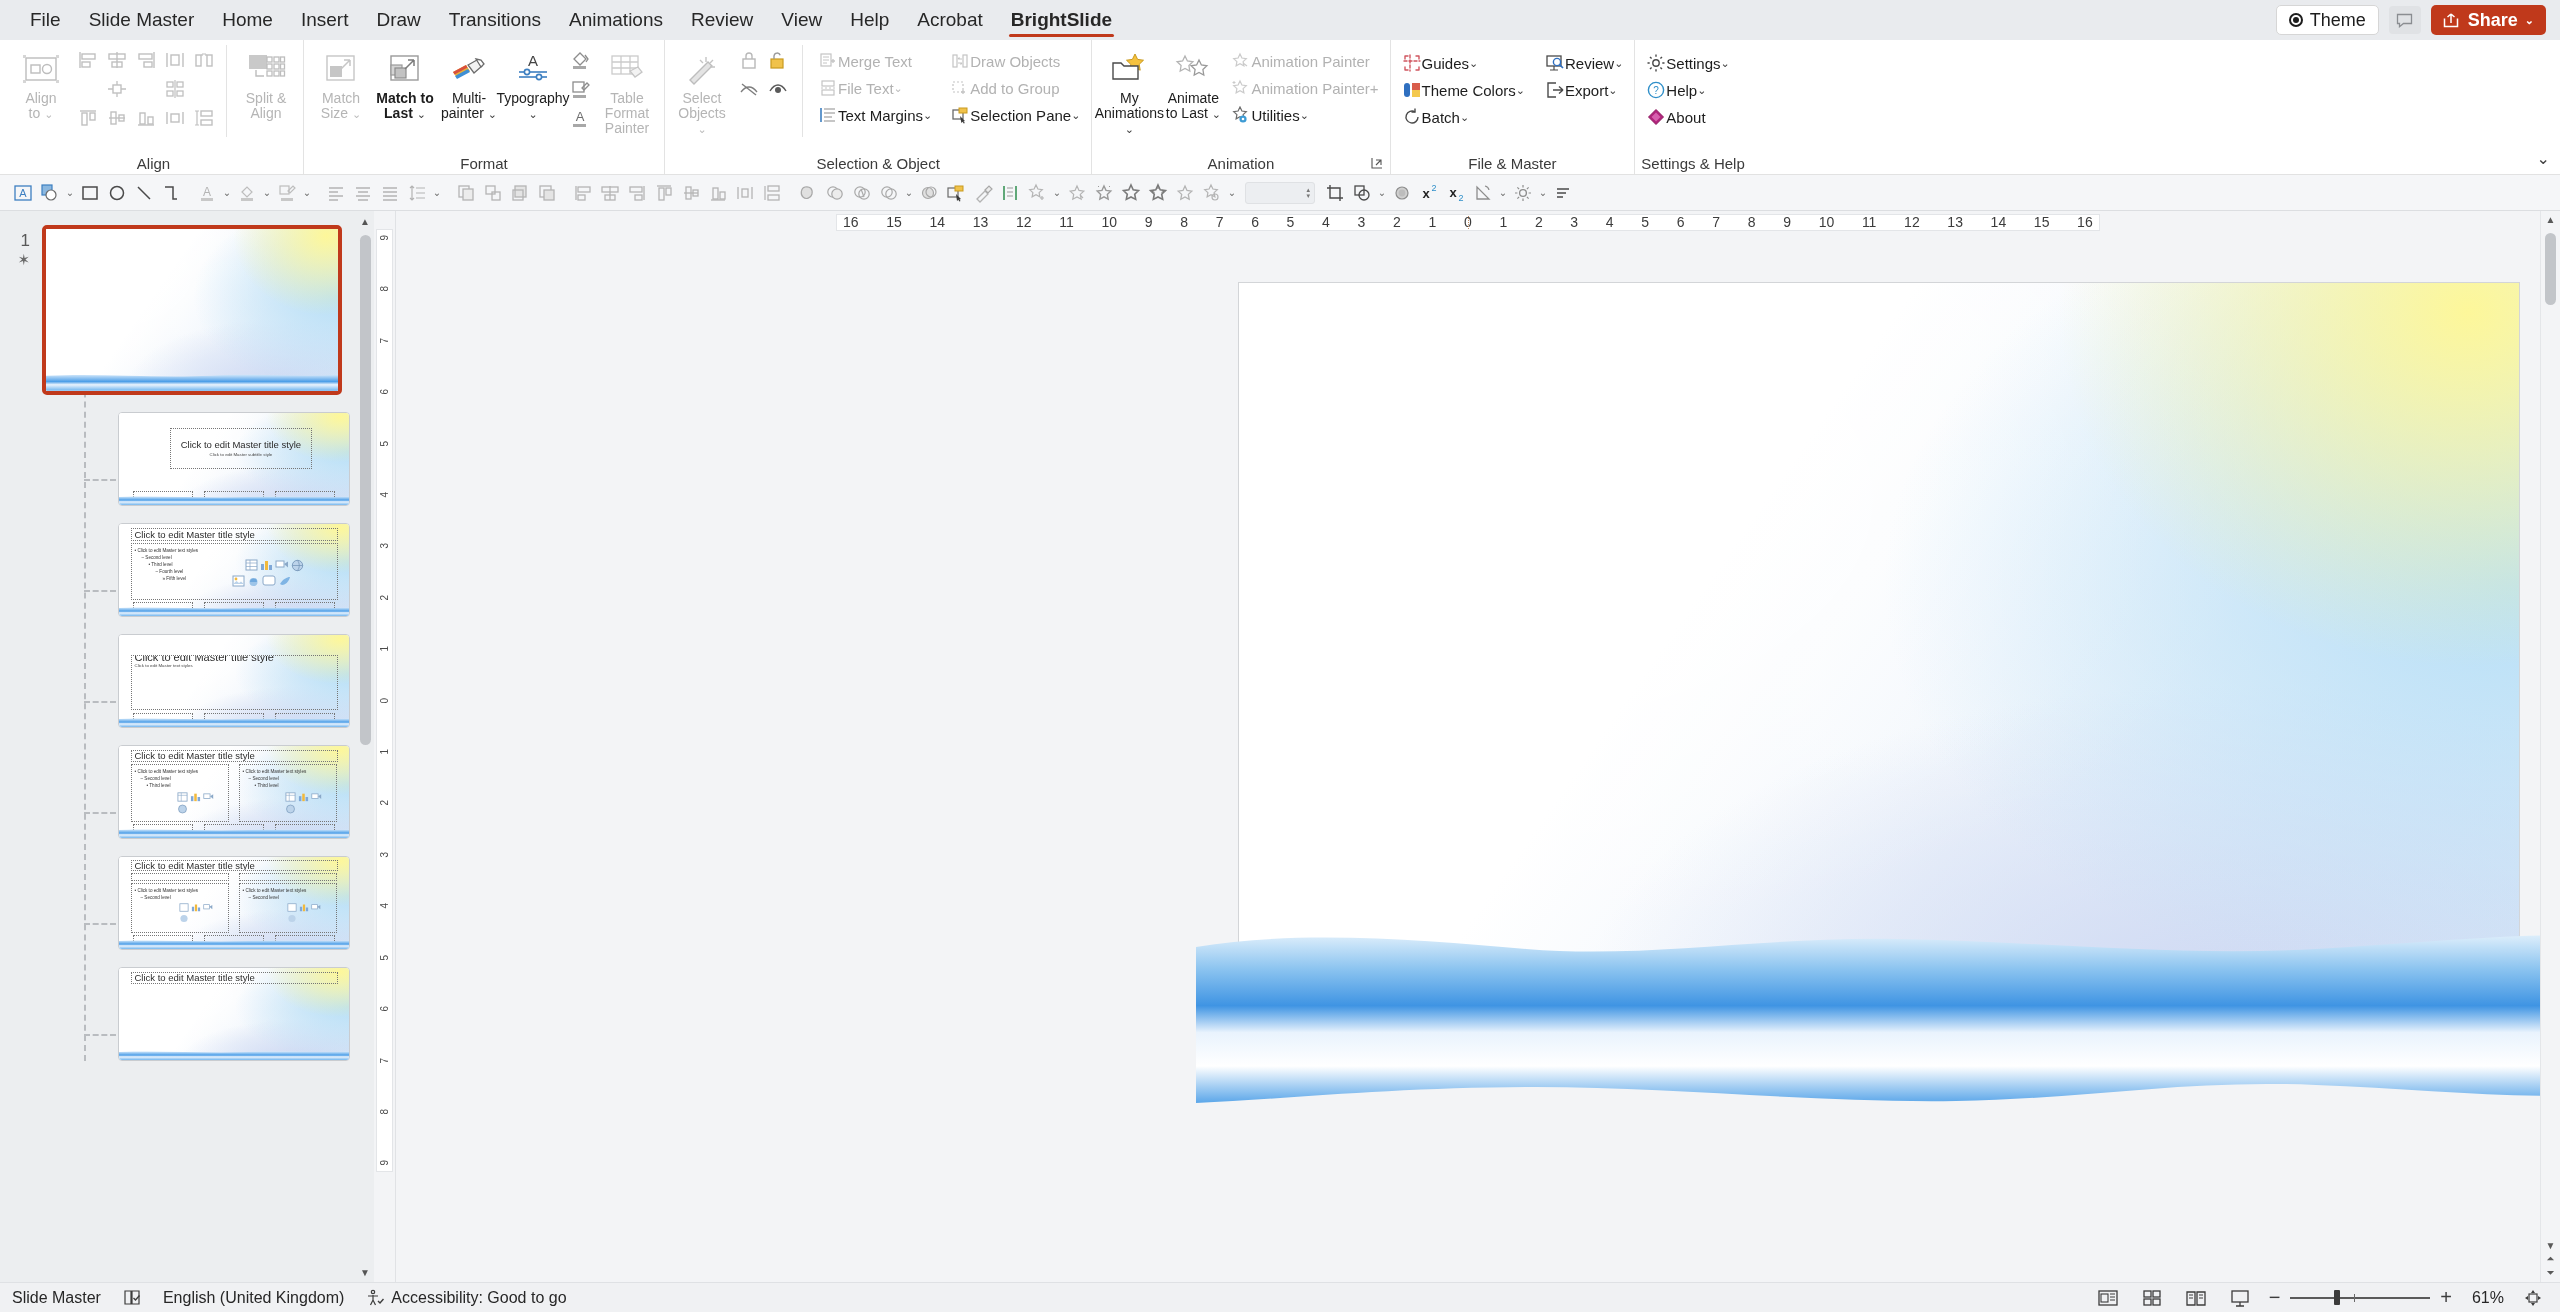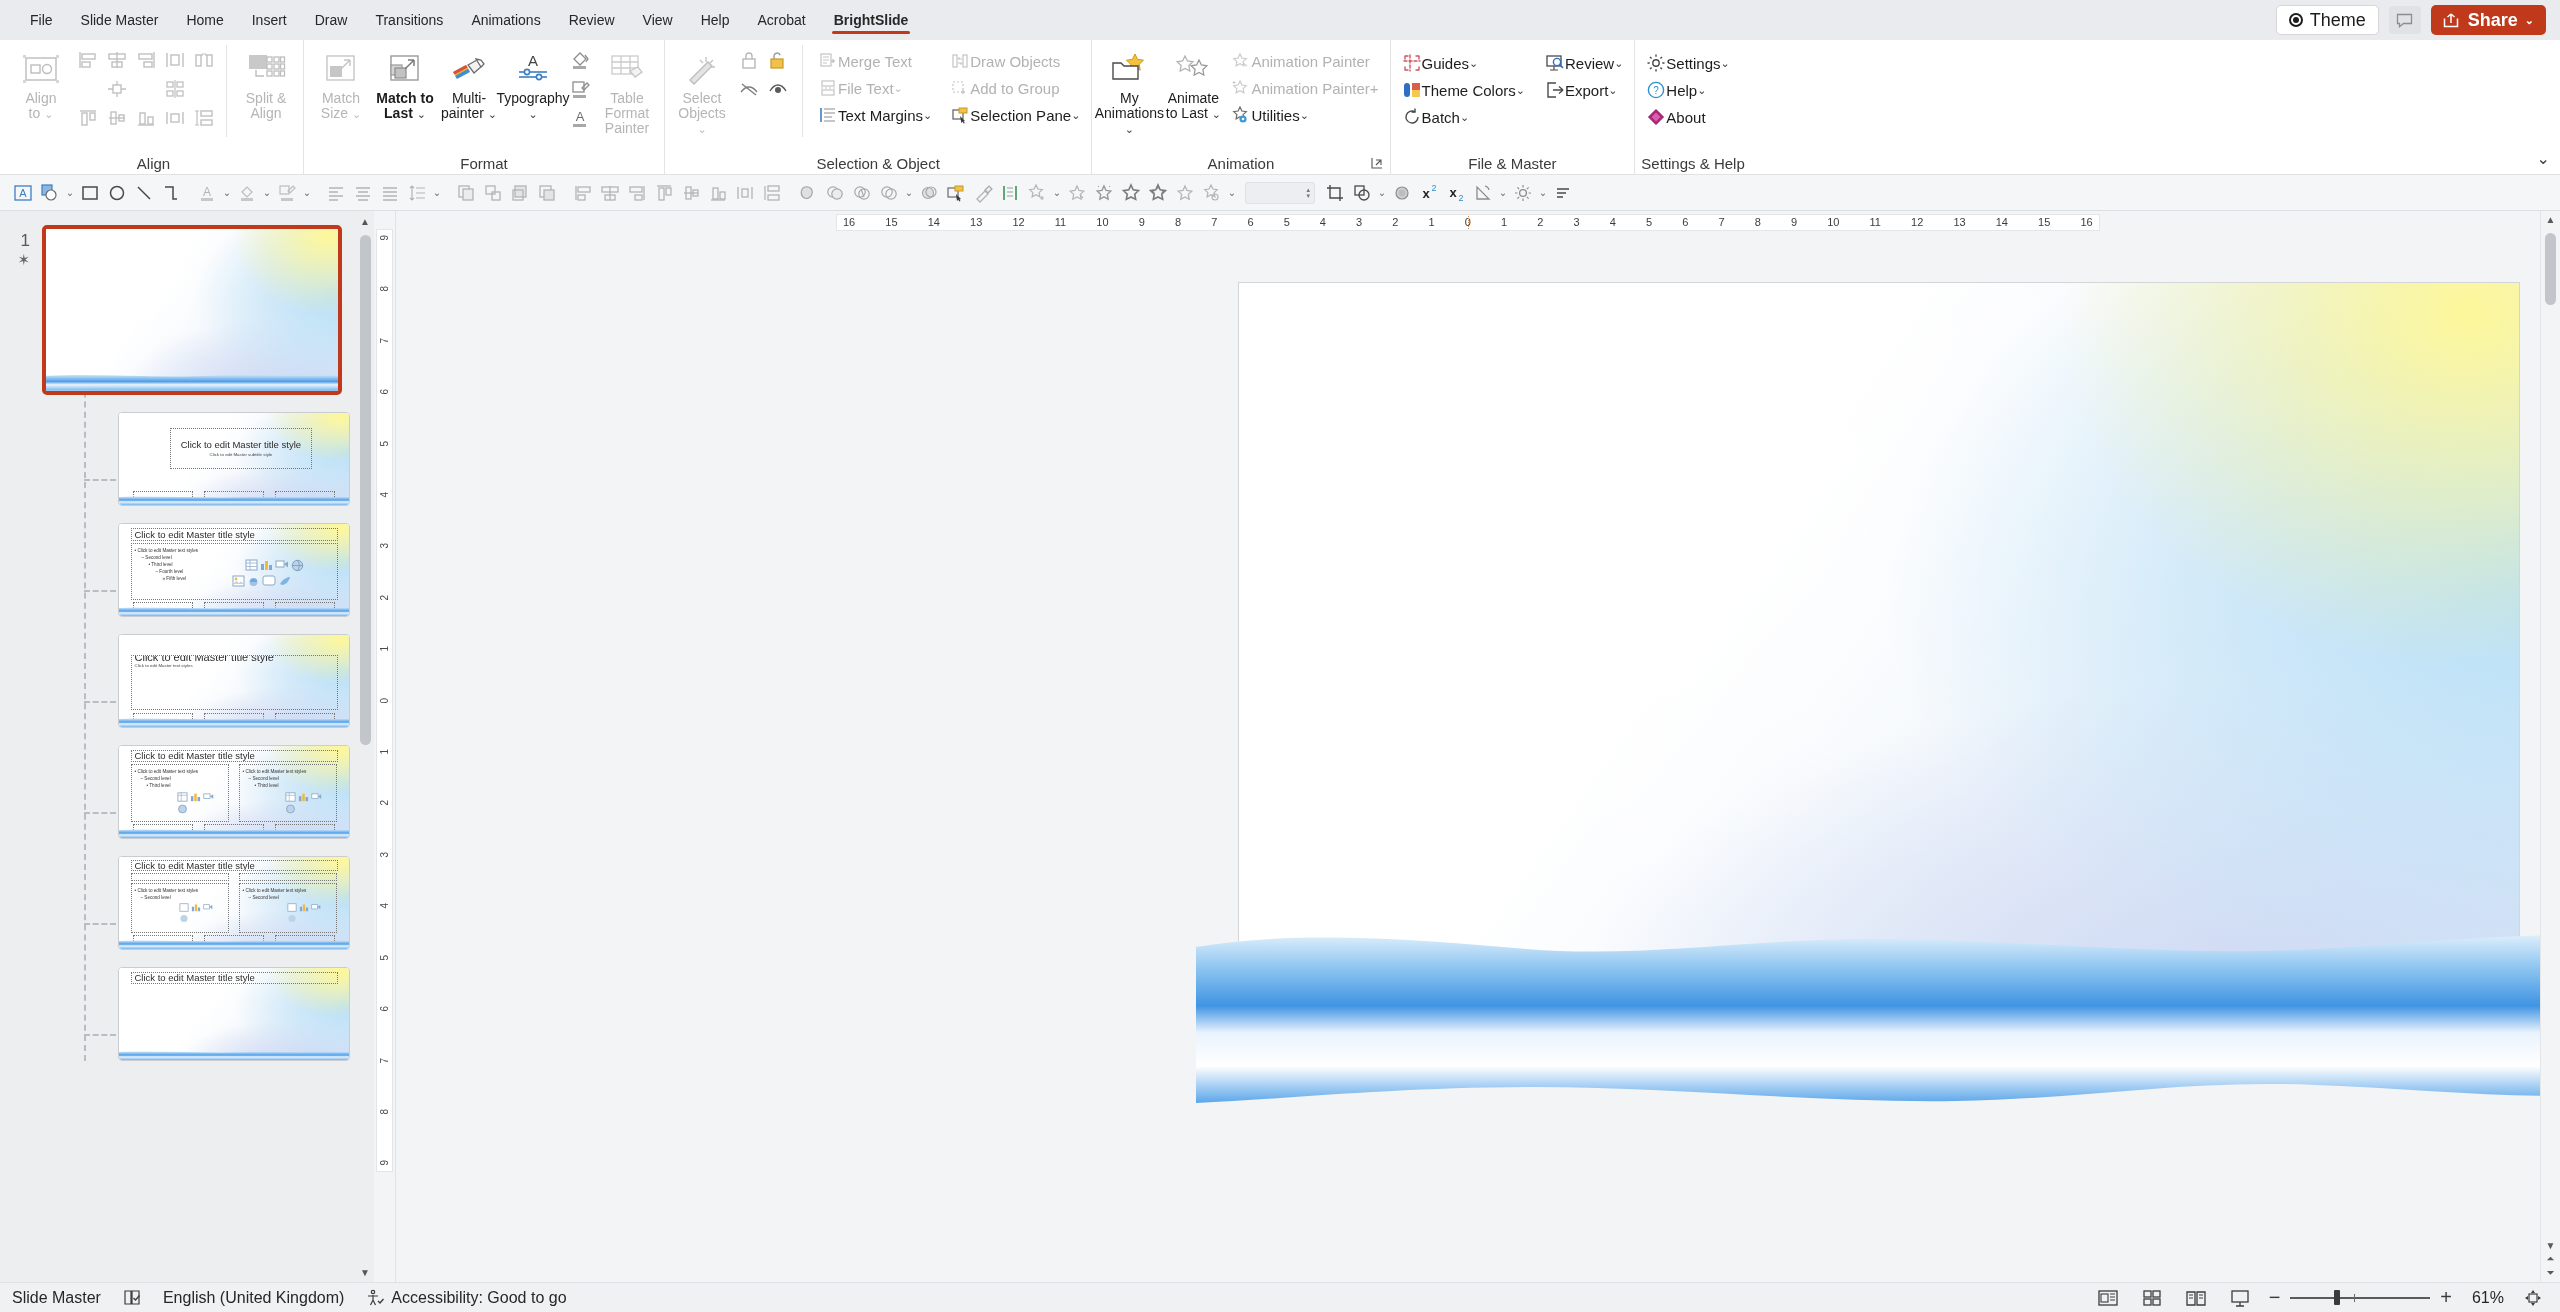--- a/index.html
+++ b/index.html
@@ -14,21 +14,21 @@
 
   
   .titlebar {
     height: 40px; min-height: 40px;
     background: #e9ebee;
     display: flex; align-items: center;
     position: relative;
   }
   .menu { display: flex; align-items: center; padding-left: 16px; gap: 0; }
   .menu-item {
-    font-size: 14px; color: #272727;
+    font-size: 19px; color: #272727;
     padding: 6px 14px; border-radius: 4px;
     cursor: default; white-space: nowrap;
     position: relative;
   }
   .menu-item.active { font-weight: bold; }
   .menu-item.active::after {
     content: ""; position: absolute;
     left: 12px; right: 12px; bottom: 0px; height: 3px;
     background: #c0391b; border-radius: 2px;
   }
@@ -219,21 +219,21 @@
   .canvaswrap { flex: 1; display: flex; flex-direction: column; background: #f3f4f6; position: relative; overflow: hidden; }
   .hruler {
     height: 22px; min-height: 22px;
     background: #f3f4f6; display: flex; align-items: center;
     padding: 0 0 0 0;
   }
   .hr-inner {
     margin-left: 440px; margin-right: 440px; height: 17px; flex: 1;
     background: #fff; border: 1px solid #e3e5e8;
     display: flex; align-items: center; justify-content: space-between;
-    padding: 0 6px; font-size: 11px; color: #3c3c3c; position: relative;
+    padding: 0 6px; font-size: 14px; color: #3c3c3c; position: relative;
   }
   .hr-inner span { line-height: 17px; }
   .hr-mark { position: absolute; left: 50%; top: 1px; bottom: 1px; width: 0; border-left: 1px dotted #c08a60; }
 
   .canvasarea { flex: 1; position: relative; }
   .slide-canvas {
     position: absolute; left: 843px; top: 50px;
     width: 1280px; height: 720px;
     background: #fff; box-shadow: 0 0 0 1px #d3d5d8;
     overflow: visible;

